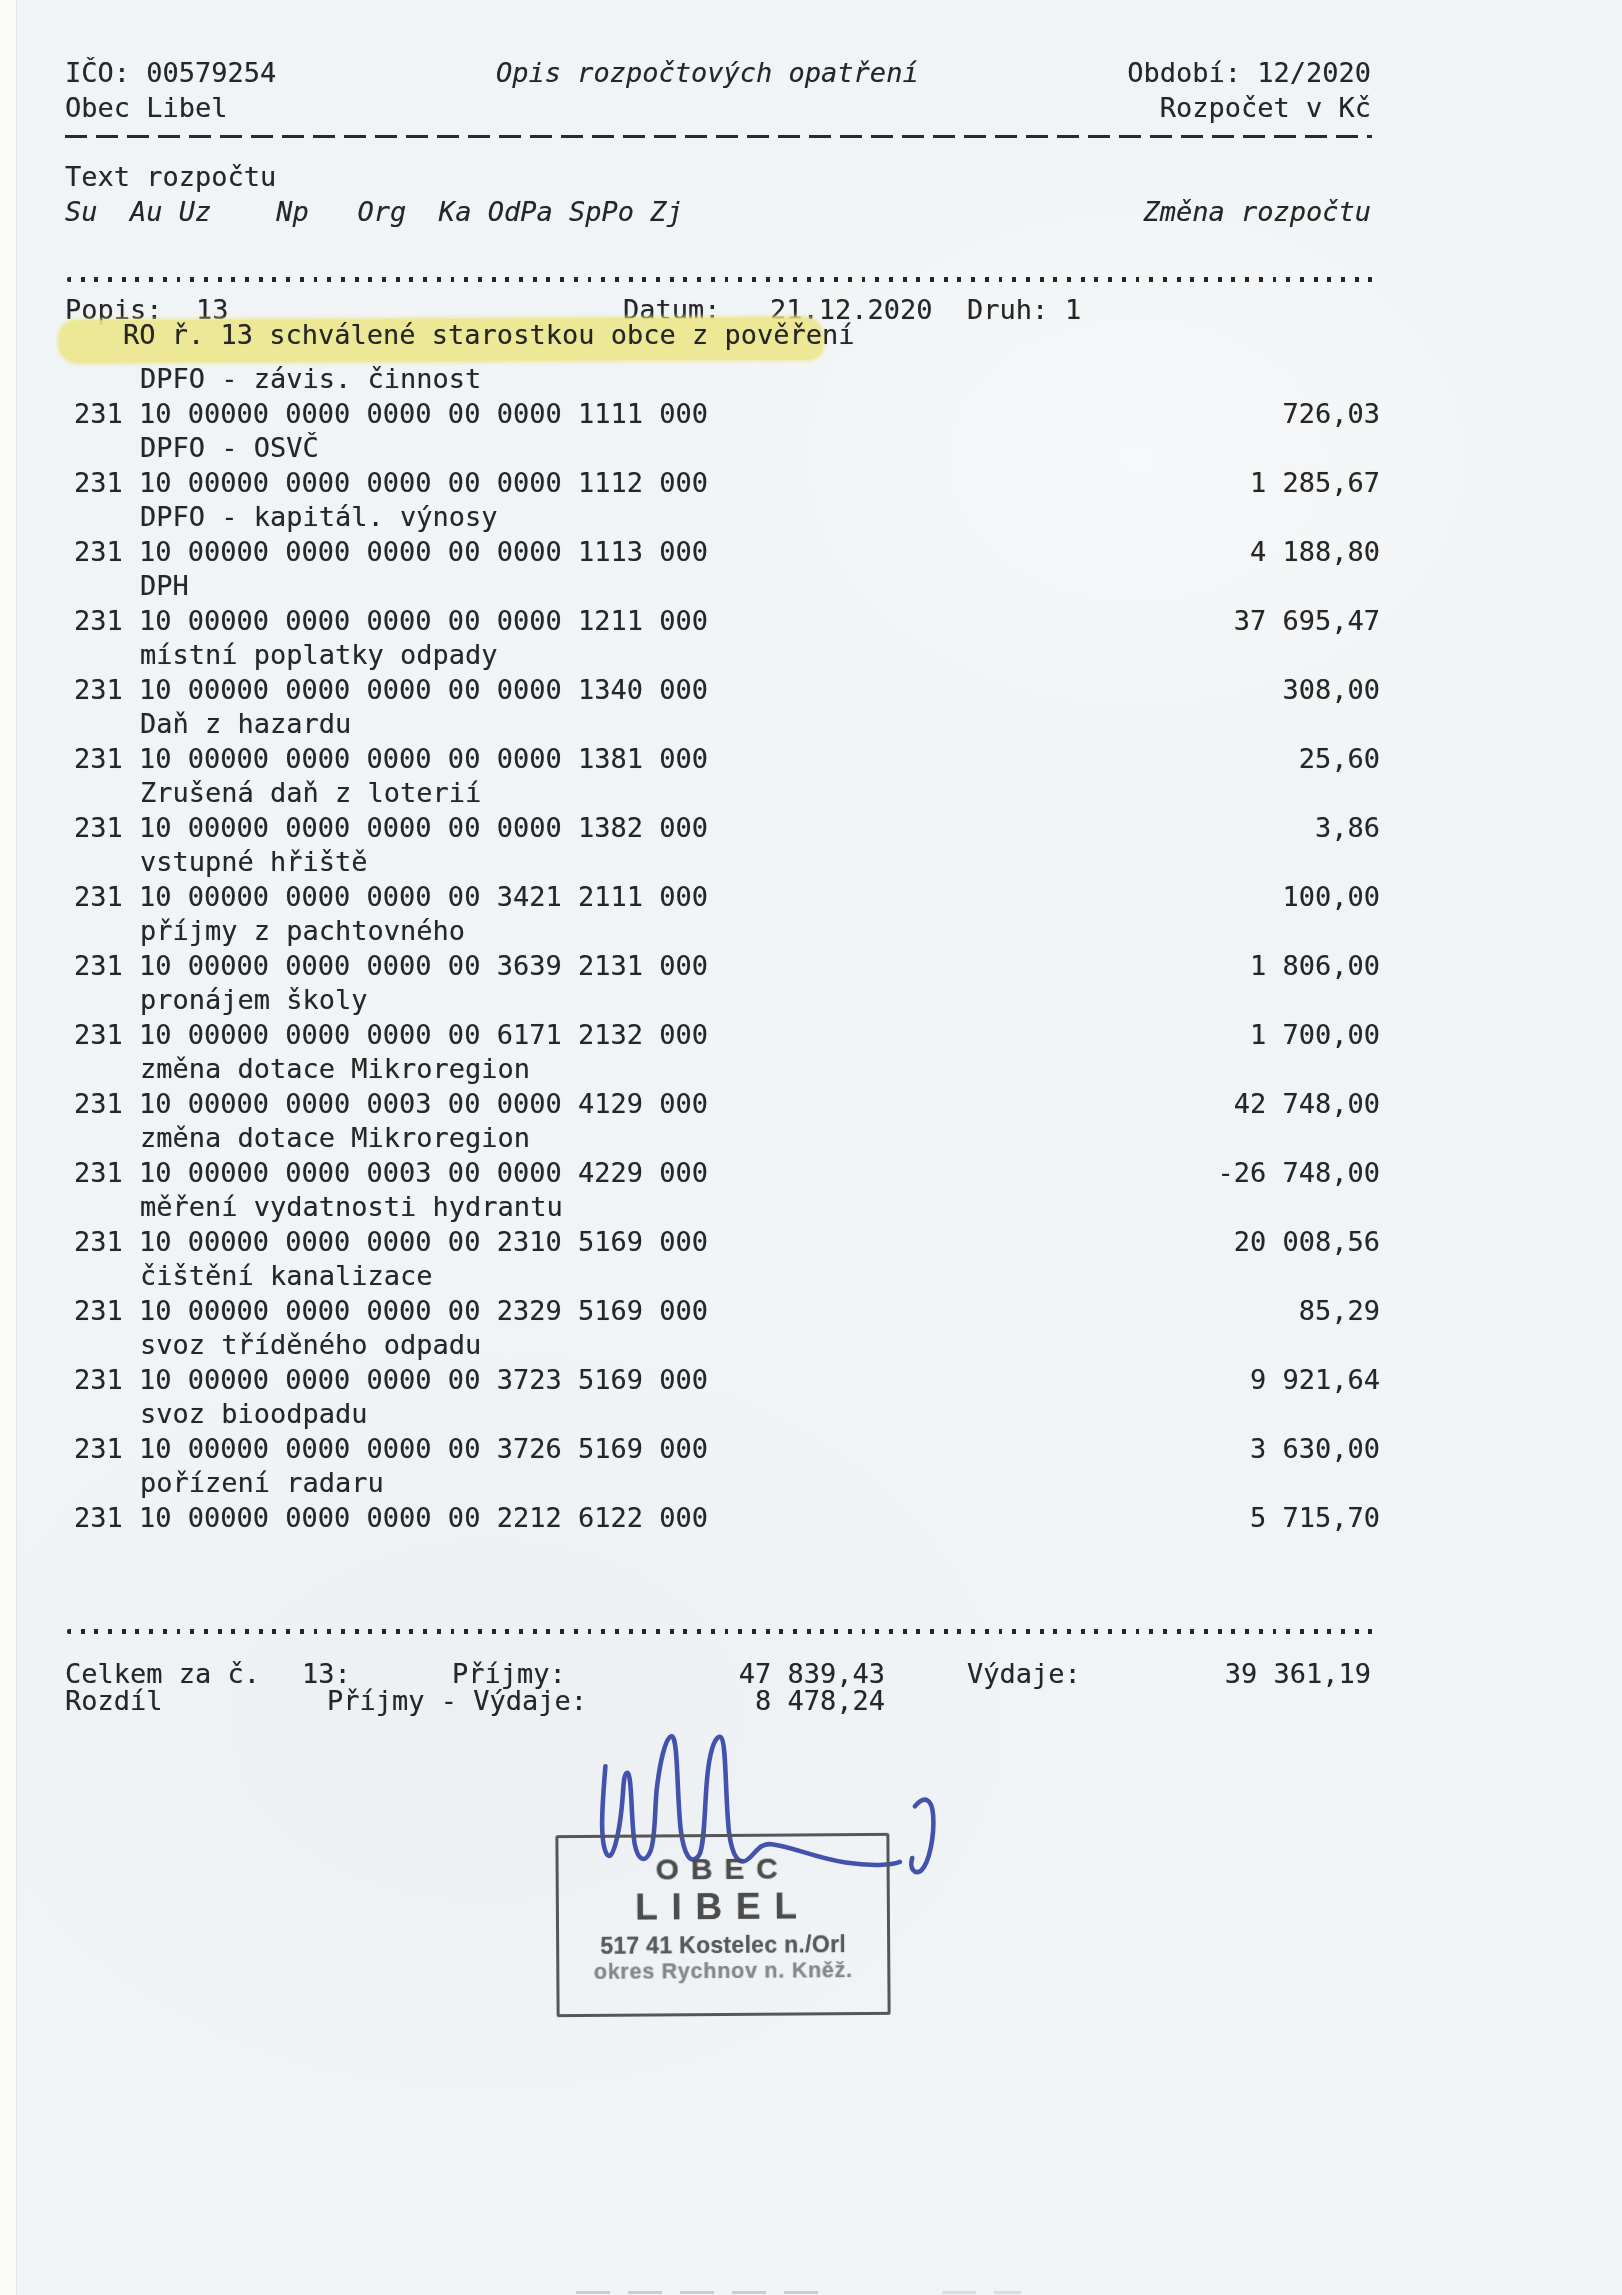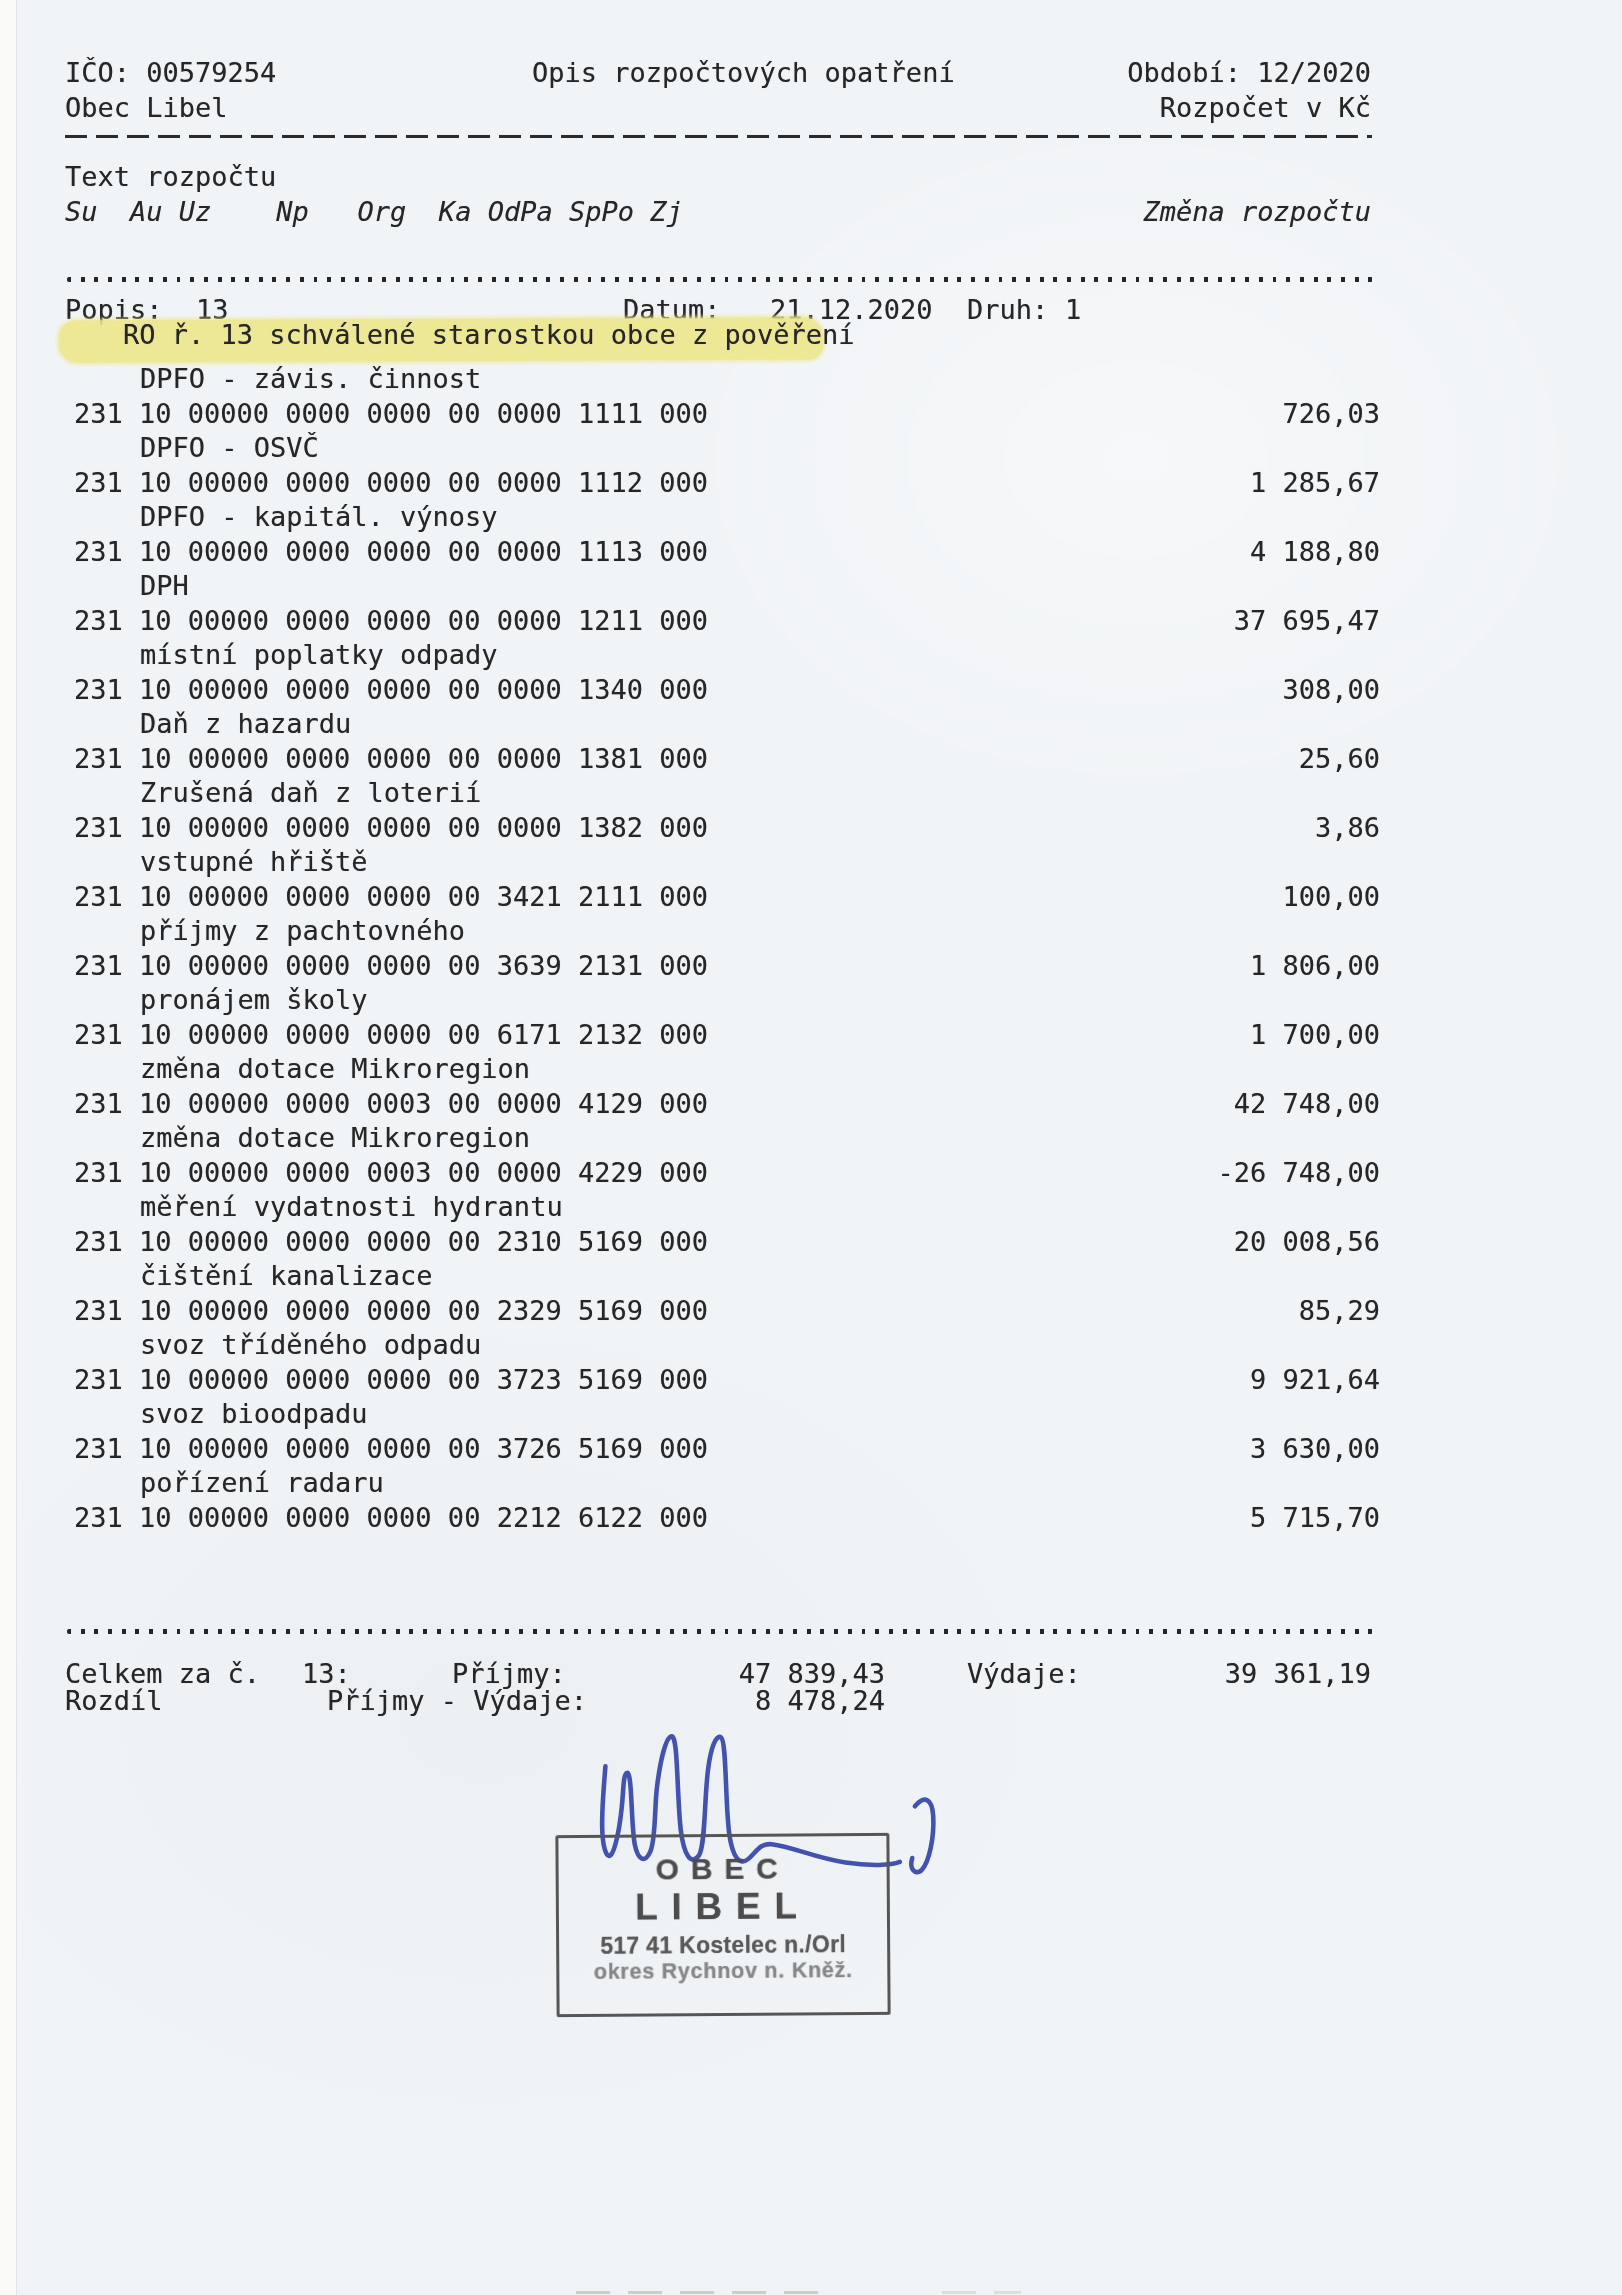--- a/index.html
+++ b/index.html
@@ -84,21 +84,21 @@
   #edge-marks-2{left:942px;width:79px;opacity:.28;}
 </style>
 </head>
 <body>
 
 <div id="page">
   <div class="scan-edge"></div>
 
   <div class="line" style="top:55px;">
     <span class="seg" style="left:65px;">IČO: 00579254</span>
-    <span class="seg" style="left:532px;">Opis rozpočtových opatření</span>
+    <span class="seg" style="left:496px;font-style:italic;">Opis rozpočtových opatření</span>
     <span class="seg r">Období: 12/2020</span>
   </div>
   <div class="line" style="top:90px;">
     <span class="seg" style="left:65px;">Obec Libel</span>
     <span class="seg r">Rozpočet v Kč</span>
   </div>
   <div class="rule-dashed" style="top:135px;"></div>
 
   <div class="line" style="top:159px;">
     <span class="seg" style="left:65px;">Text rozpočtu</span>

